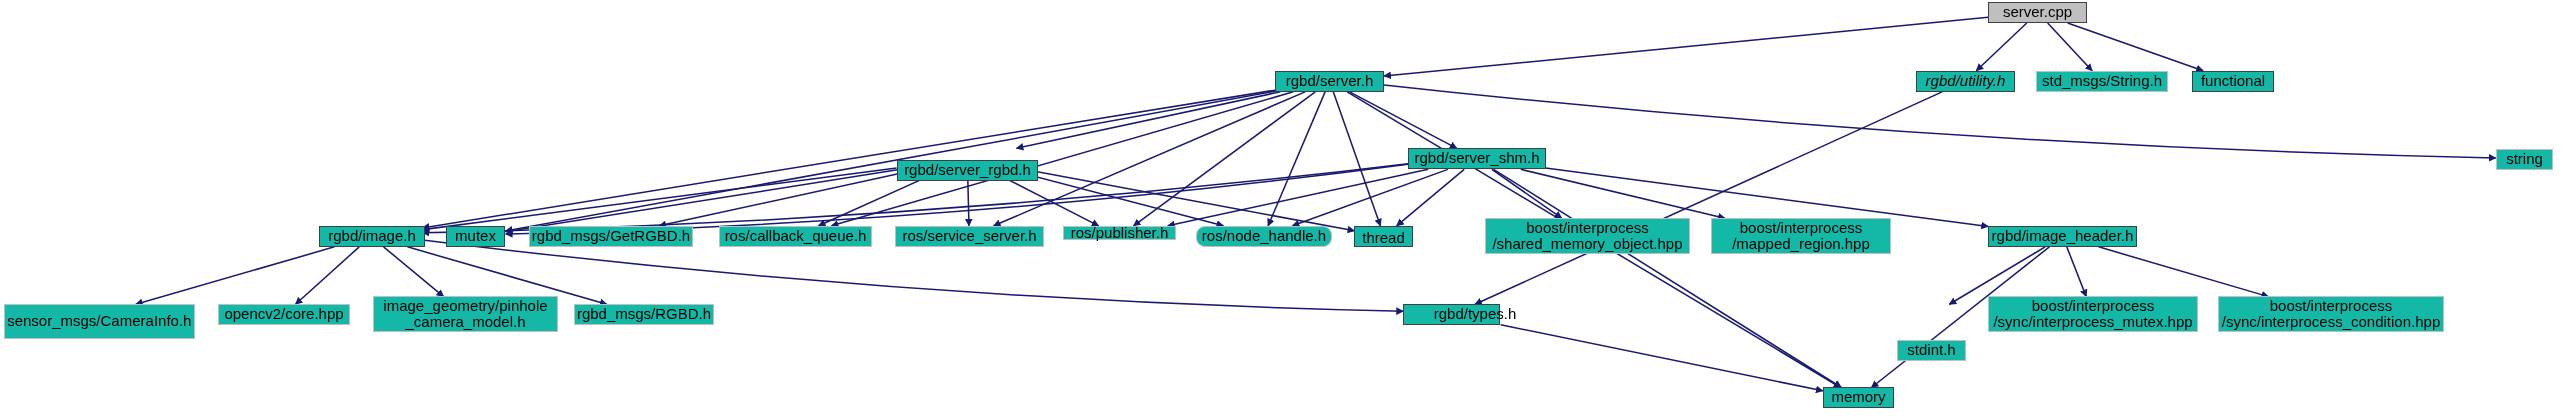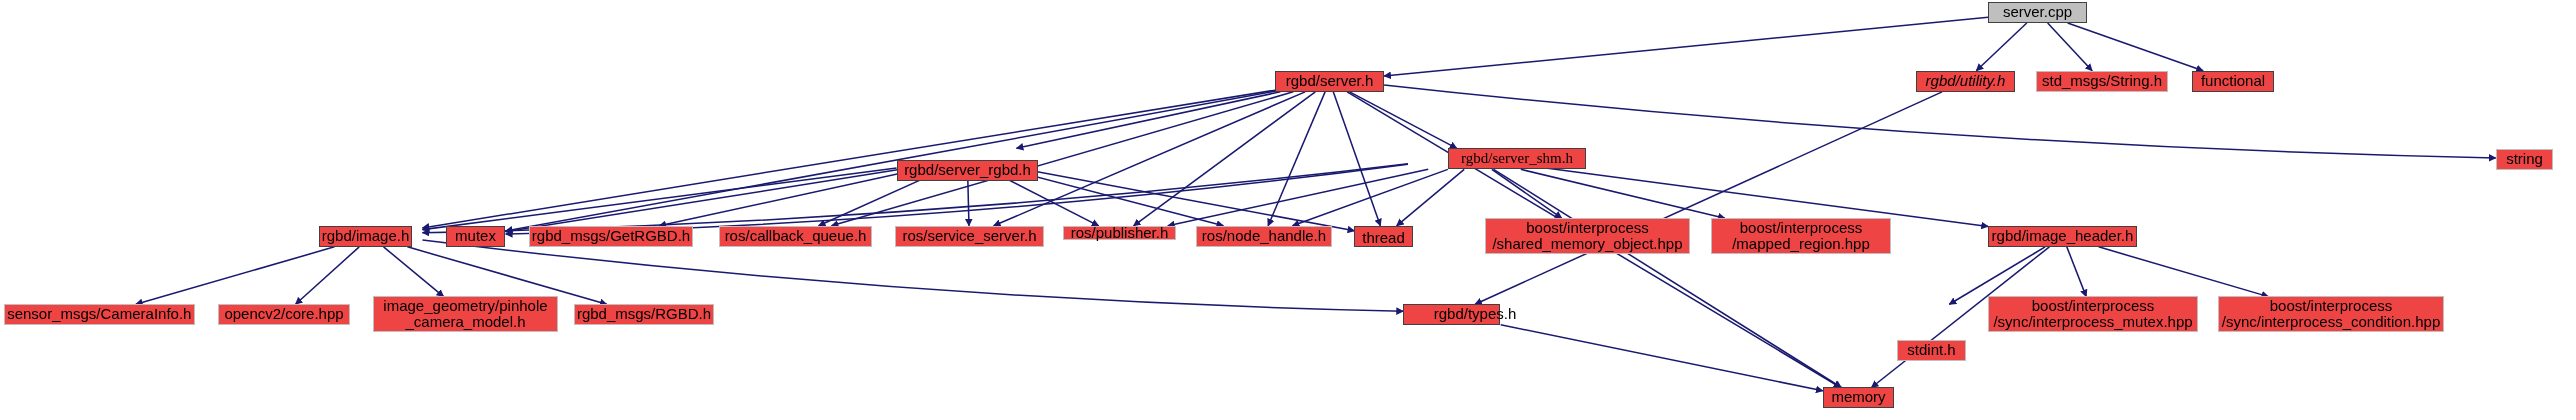--- a/index.html
+++ b/index.html
@@ -1,20 +1,20 @@
 <!DOCTYPE html>
 <html><head>
 <meta charset="utf-8">
 <style>
   html,body{margin:0;padding:0;background:#ffffff;}
   body{font-family:"Liberation Sans", sans-serif;}
   #graph-root{position:relative;width:2576px;height:421px;overflow:hidden;background:#fff;}
   svg#edges{position:absolute;left:0;top:0;width:2576px;height:421px;}
   .node{position:absolute;box-sizing:border-box;display:flex;align-items:center;justify-content:center;
-        text-align:center;background:#ef4444;border:1px solid #bfbfbf;color:#000000;
+        text-align:center;background:#14b8a6;border:1px solid #bfbfbf;color:#000000;
         font-size:15px;line-height:16.2px;white-space:pre;letter-spacing:0px;}
   .node.strong{border:1.9px solid #404040;}
   .node.root{background:#bfbfbf;border:1.9px solid #404040;}
   .node span{display:block;padding:0 5.7px;}
 </style>
 </head>
 <body>
 
 <div id="graph-root">
   <svg id="edges" viewBox="0 0 2695 440" preserveAspectRatio="none">
@@ -70,35 +70,35 @@
       </g>
   </svg>
   <div id="node-layer">
       <div class="node root" style="left: 1988px; top: 1.9px; width: 99px; height: 21px;"><span>server.cpp</span></div>
       <div class="node strong" style="left: 1275px; top: 71px; width: 109px; height: 21px;"><span>rgbd/server.h</span></div>
       <div class="node strong" style="left: 1916px; top: 71px; width: 99px; height: 21px; font-style: italic;"><span>rgbd/utility.h</span></div>
       <div class="node" style="left: 2036px; top: 71px; width: 132px; height: 21px;"><span>std_msgs/String.h</span></div>
       <div class="node strong" style="left: 2192px; top: 71px; width: 82px; height: 21px;"><span>functional</span></div>
       <div class="node" style="left: 2496px; top: 149px; width: 57px; height: 21px;"><span>string</span></div>
       <div class="node strong" style="left: 897px; top: 160px; width: 141px; height: 21px;"><span>rgbd/server_rgbd.h</span></div>
-      <div class="node strong" style="left: 1448px; top: 148px; width: 138px; height: 21px; font-family: Liberation Serif, serif;"><span>rgbd/server_shm.h</span></div>
-      <div class="node strong" style="left: 319px; top: 226px; width: 93px; height: 21px;"><span>rgbd/image.h</span></div>
+      <div class="node strong" style="left: 1408px; top: 148px; width: 138px; height: 21px;"><span>rgbd/server_shm.h</span></div>
+      <div class="node strong" style="left: 319px; top: 226px; width: 106px; height: 21px;"><span>rgbd/image.h</span></div>
       <div class="node strong" style="left: 446px; top: 226px; width: 59px; height: 21px;"><span>mutex</span></div>
       <div class="node" style="left: 529px; top: 226px; width: 164px; height: 21px;"><span>rgbd_msgs/GetRGBD.h</span></div>
       <div class="node" style="left: 719px; top: 226px; width: 153px; height: 21px;"><span>ros/callback_queue.h</span></div>
       <div class="node" style="left: 895px; top: 226px; width: 149px; height: 21px;"><span>ros/service_server.h</span></div>
       <div class="node" style="left: 1063px; top: 226px; width: 113px; height: 14px;"><span>ros/publisher.h</span></div>
-      <div class="node" style="left: 1196px; top: 226px; width: 136px; height: 21px;"><span>ros/node_handle.h</span></div>
+      <div class="node" style="left: 1196px; top: 226px; width: 136px; height: 21px; border-radius: 9px;"><span>ros/node_handle.h</span></div>
       <div class="node strong" style="left: 1354px; top: 226px; width: 59px; height: 21px; align-items: flex-end;"><span>thread</span></div>
       <div class="node" style="left: 1485px; top: 218px; width: 205px; height: 36px;"><span>boost/interprocess
 /shared_memory_object.hpp</span></div>
       <div class="node" style="left: 1711px; top: 218px; width: 180px; height: 36px;"><span>boost/interprocess
 /mapped_region.hpp</span></div>
       <div class="node strong" style="left: 1988px; top: 226px; width: 149px; height: 21px; text-align: center;"><span>rgbd/image_header.h</span></div>
-      <div class="node" style="left: 3.8px; top: 304px; width: 191px; height: 21px;"><span>sensor_msgs/CameraInfo.h</span></div>
+      <div class="node" style="left: 3.8px; top: 304px; width: 191px; height: 35px;"><span>sensor_msgs/CameraInfo.h</span></div>
       <div class="node" style="left: 218px; top: 304px; width: 132px; height: 21px;"><span>opencv2/core.hpp</span></div>
       <div class="node" style="left: 373px; top: 296px; width: 185px; height: 36px;"><span>image_geometry/pinhole
 _camera_model.h</span></div>
       <div class="node" style="left: 574px; top: 304px; width: 140px; height: 21px;"><span>rgbd_msgs/RGBD.h</span></div>
       <div class="node strong" style="left: 1403px; top: 304px; width: 97px; height: 21px; padding-left: 47px;"><span>rgbd/types.h</span></div>
       <div class="node" style="left: 1897px; top: 304px; width: 69px; height: 21px; margin-top: 36px;"><span>stdint.h</span></div>
       <div class="node" style="left: 1988px; top: 296px; width: 210px; height: 36px;"><span>boost/interprocess
 /sync/interprocess_mutex.hpp</span></div>
       <div class="node" style="left: 2218px; top: 296px; width: 226px; height: 36px;"><span>boost/interprocess
 /sync/interprocess_condition.hpp</span></div>

